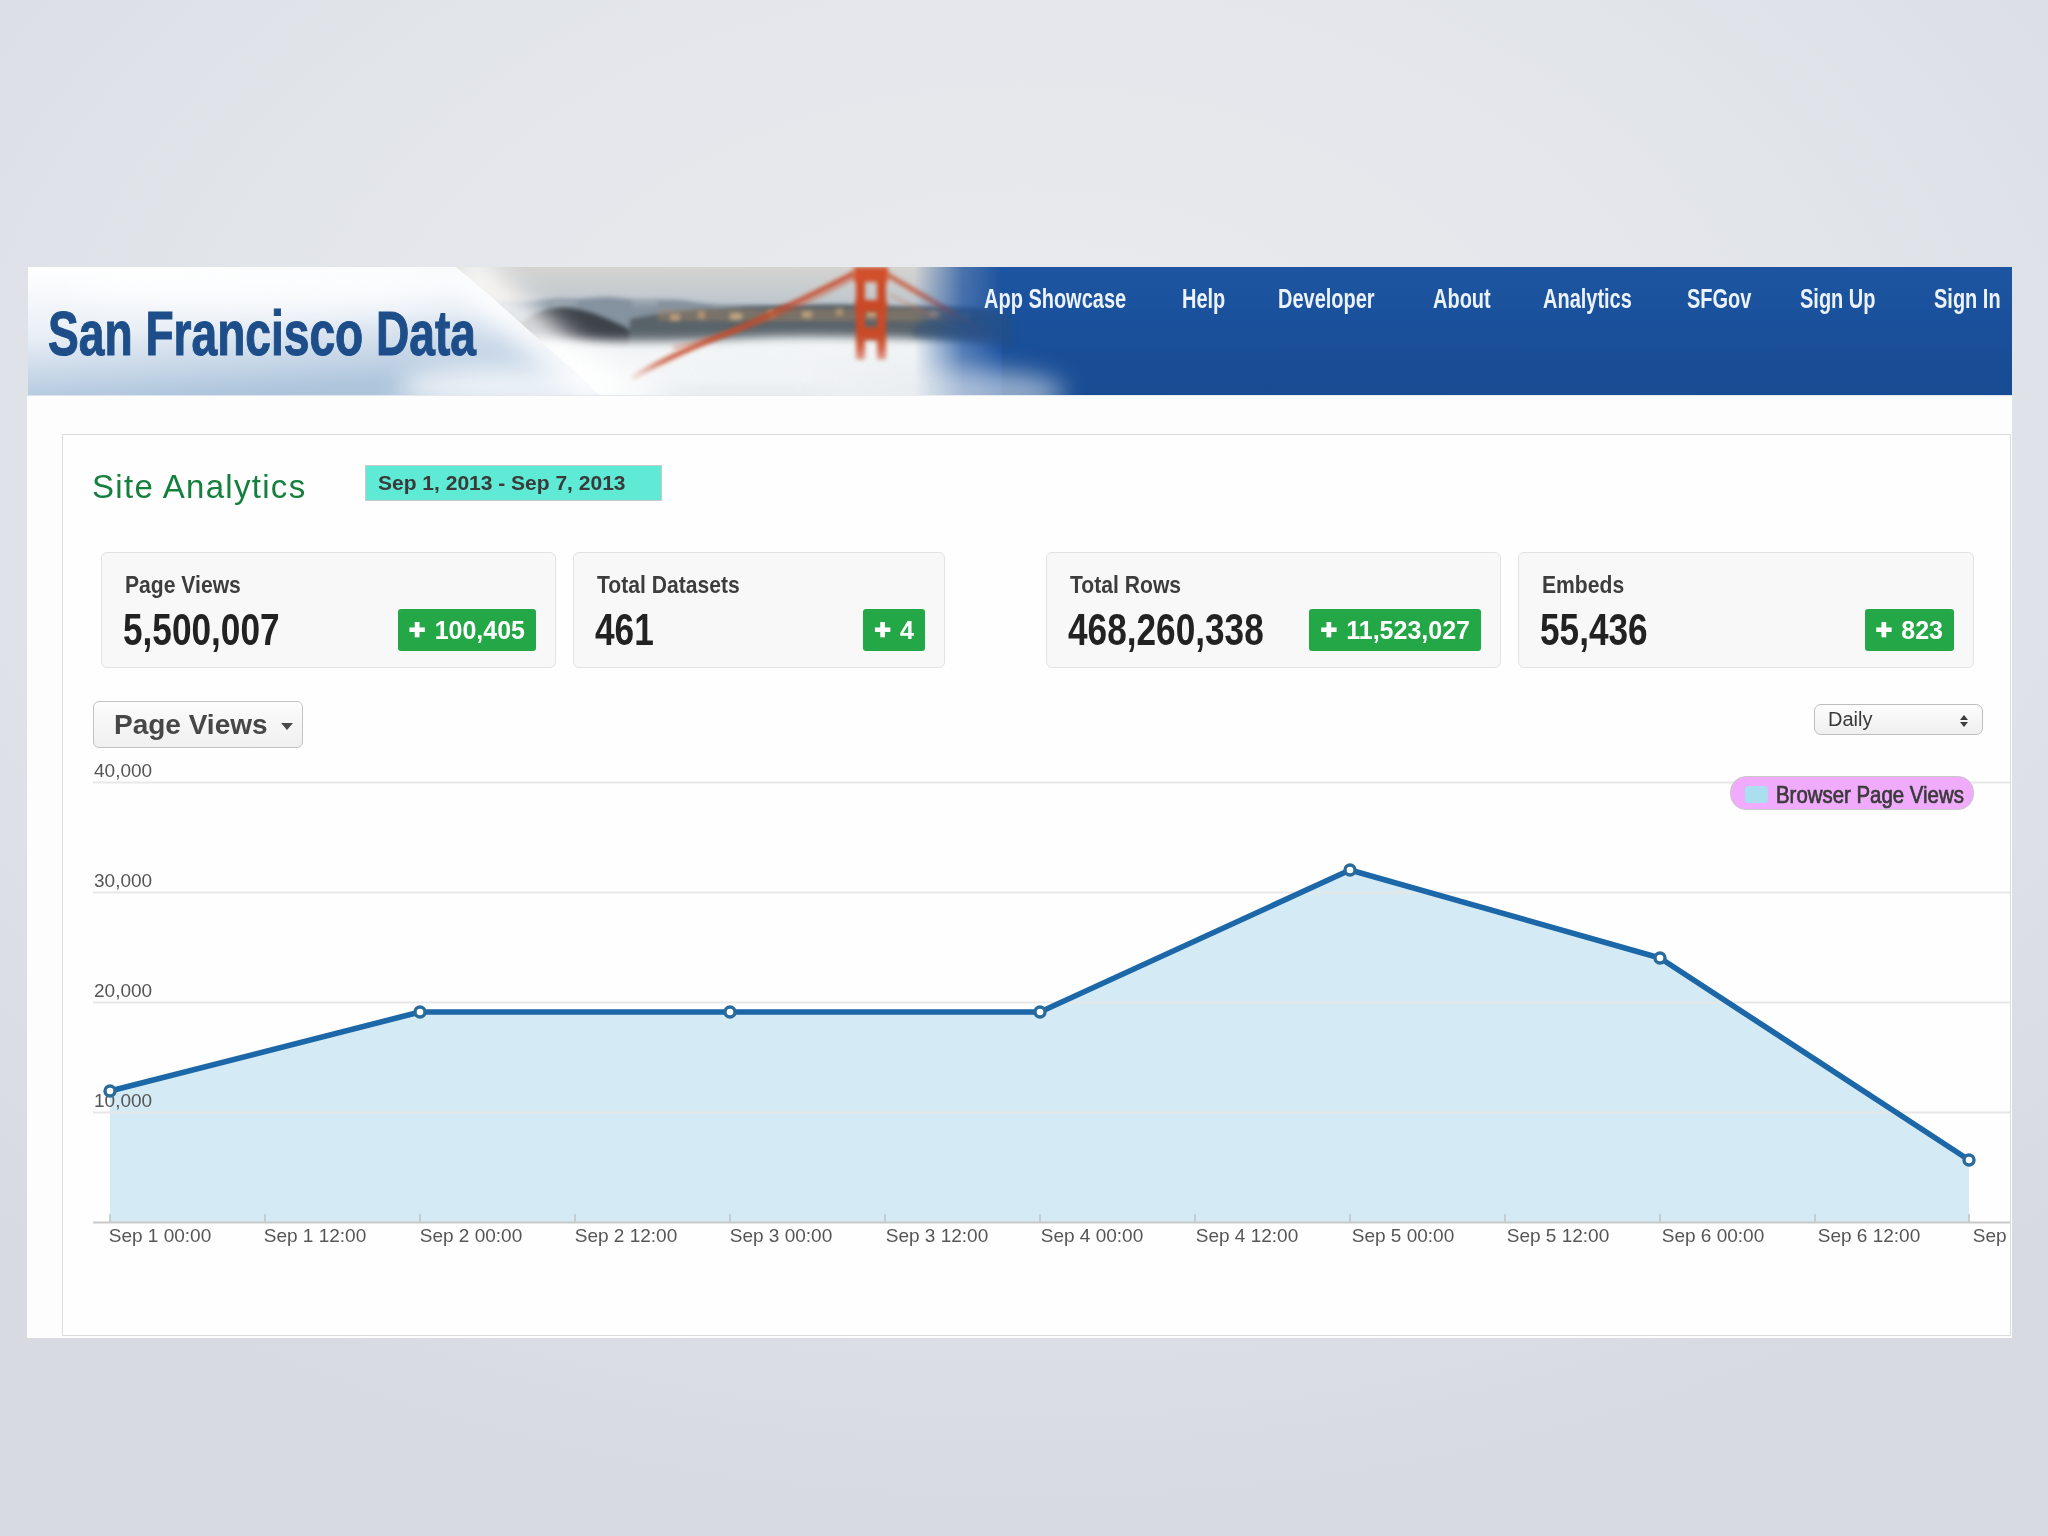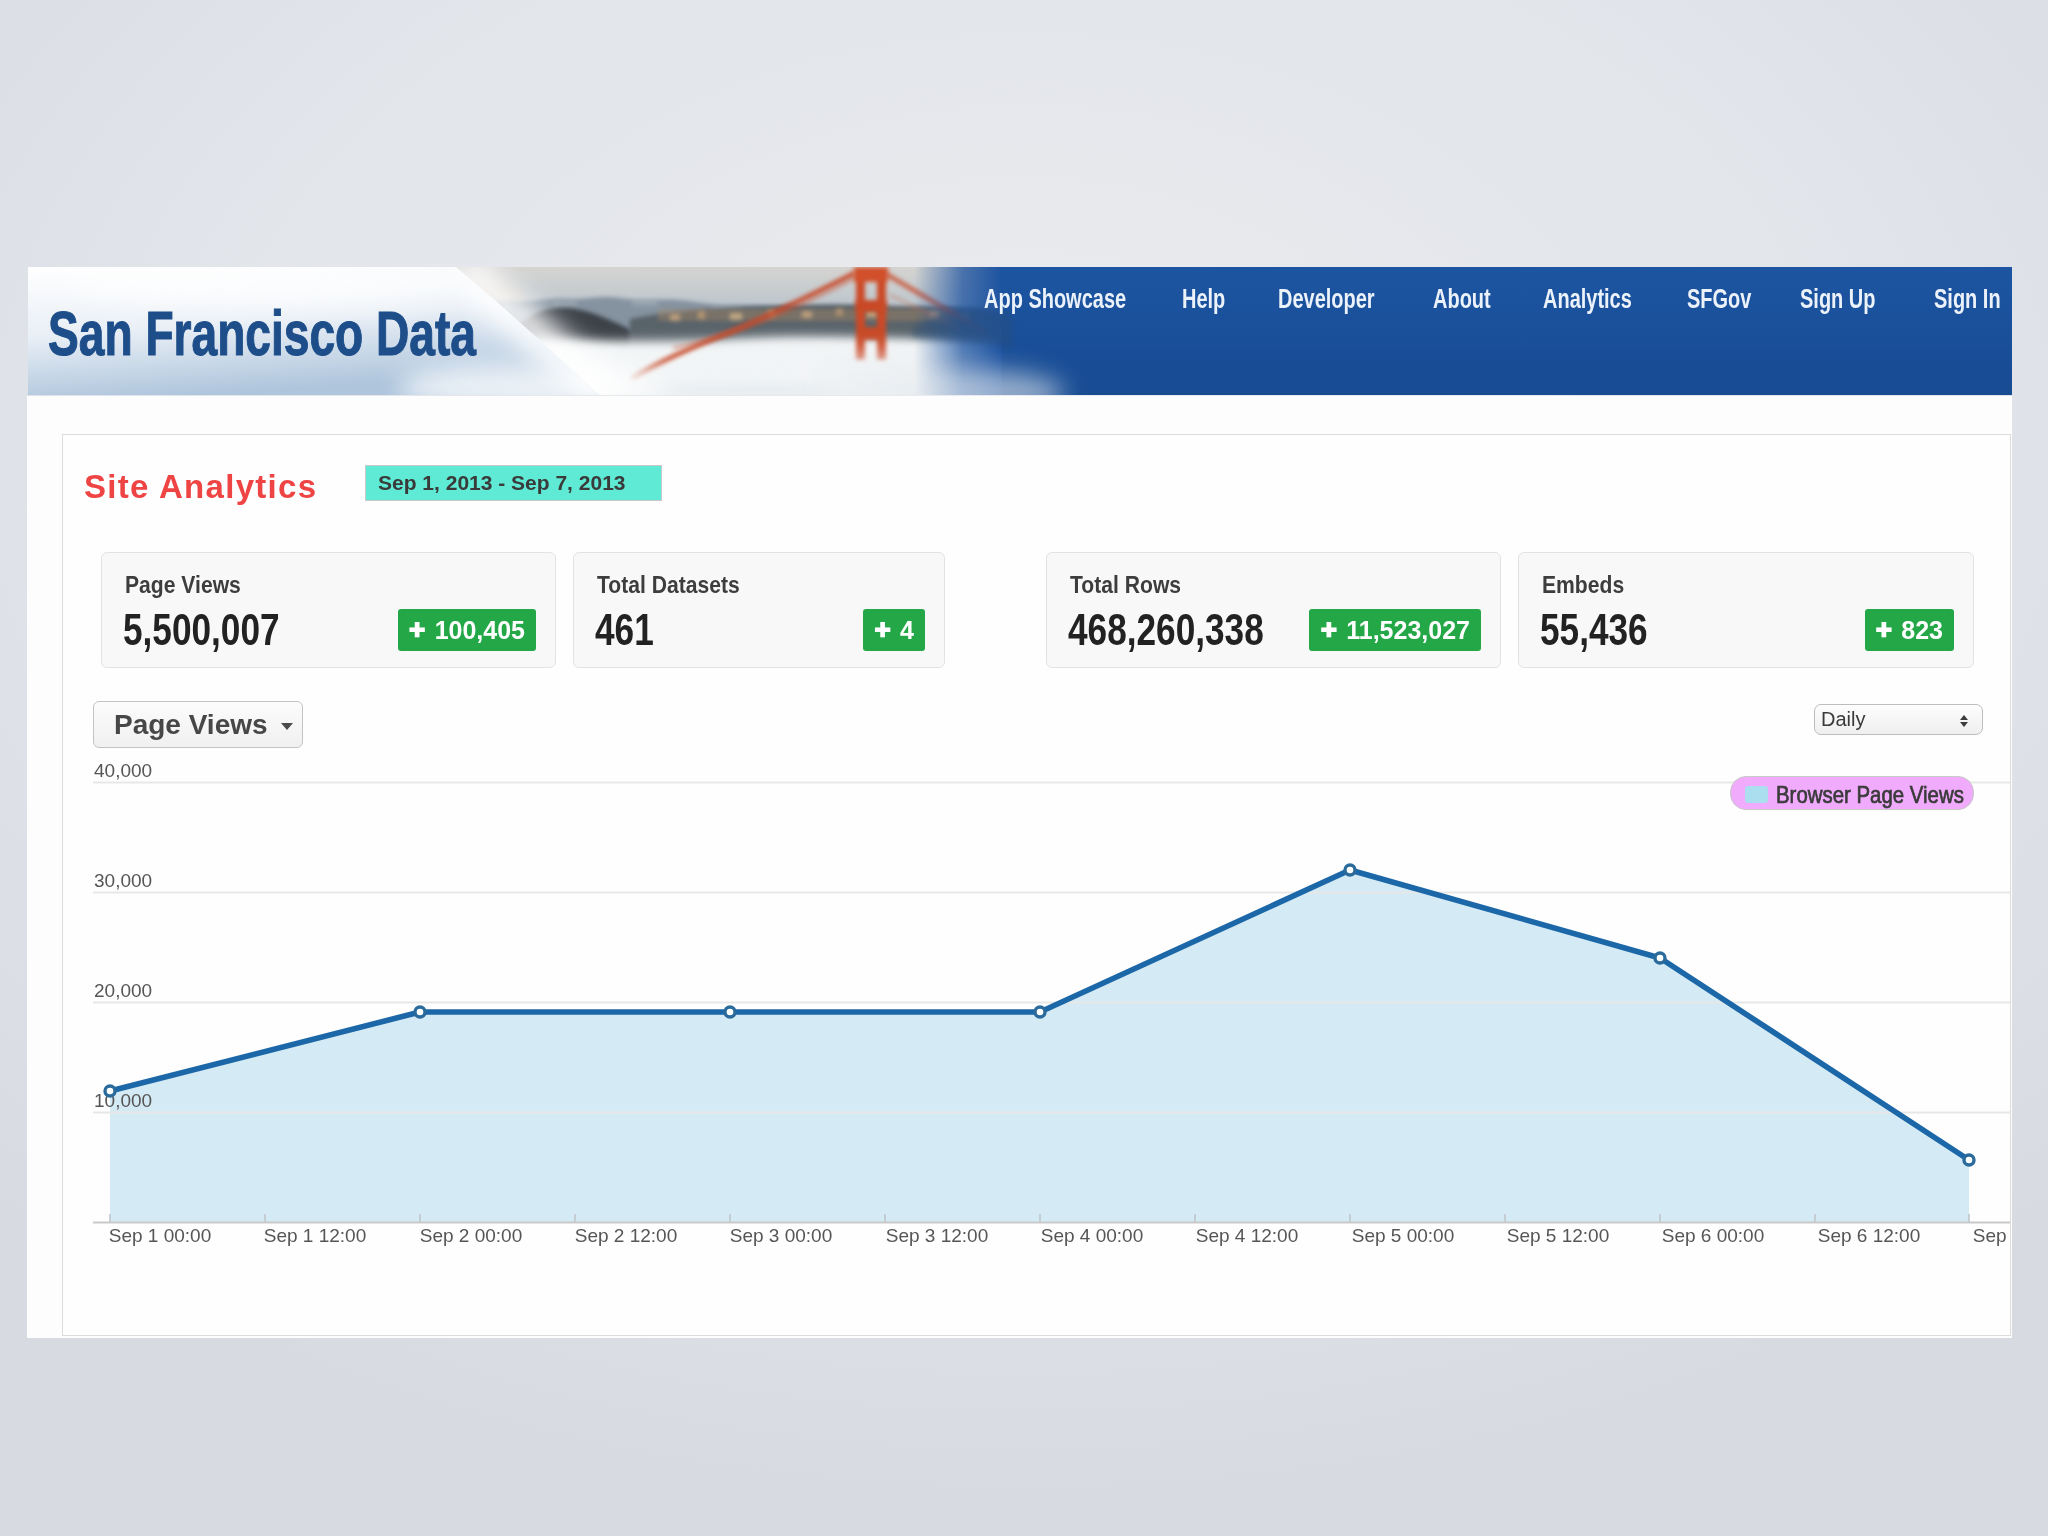--- a/index.html
+++ b/index.html
@@ -10,21 +10,21 @@
   }
   .abs{position:absolute}
   
   #banner{left:28px;top:267px;width:1984px;height:128px;overflow:hidden}
   .nav-item{position:absolute;top:286px;font-size:27px;font-weight:bold;color:#ecf2fa;
     transform:scaleX(.74);transform-origin:0 0;white-space:nowrap;line-height:27px}
   
   #panel{left:27px;top:396px;width:1985px;height:942px;background:#fdfdfe}
   #card{left:62px;top:434px;width:1949px;height:902px;background:#fefefe;
     border:1px solid #dcdcdc;box-sizing:border-box}
-  #title{left:84px;top:468px;font-size:33px;font-weight:bold;color:#ef4444;letter-spacing:1.3px}
+  #title{left:92px;top:468px;font-size:33px;font-weight:normal;color:#15803d;letter-spacing:1.3px}
   #daterange{left:365px;top:465px;width:297px;height:36px;background:#5eead4;border:1px solid #c9c9c9;
     box-sizing:border-box;line-height:34px;padding-left:12px;font-size:21px;font-weight:bold;color:#3a3a3a}
   
   .stat{position:absolute;top:552px;height:116px;background:#f8f8f8;border:1px solid #e3e3e3;
     border-radius:6px;box-sizing:border-box}
   .stat .t{position:absolute;left:23px;top:570px;font-size:24px;font-weight:bold;color:#3d3d3d;
     transform:scaleX(.88);transform-origin:0 0;white-space:nowrap}
   .stat .v{position:absolute;left:21px;top:604px;font-size:44px;font-weight:bold;color:#222;
     transform:scaleX(.8);transform-origin:0 0;white-space:nowrap}
   .stat .b{position:absolute;right:19px;top:56px;height:42px;border-radius:3px;background:#24a847;
@@ -32,21 +32,21 @@
   .stat .b .p{font-size:20px;vertical-align:2px;margin-right:9px}
   
   
   #pvbtn{left:93px;top:701px;width:210px;height:47px;border:1px solid #c3c3c3;border-radius:6px;
     background:linear-gradient(#fcfcfc,#f0f0f0);box-sizing:border-box;
     font-size:28px;font-weight:bold;color:#474747;line-height:45px;padding-left:20px}
   #pvbtn .car{display:inline-block;width:0;height:0;border-left:6px solid transparent;
     border-right:6px solid transparent;border-top:7px solid #4a4a4a;margin-left:13px;vertical-align:4px}
   #daily{left:1814px;top:704px;width:169px;height:31px;border:1px solid #bdbdbd;border-radius:7px;
     background:linear-gradient(#fdfdfd,#efefef);box-sizing:border-box;
-    font-size:20px;color:#3a3a3a;line-height:29px;padding-left:6px}
+    font-size:20px;color:#3a3a3a;line-height:29px;padding-left:13px}
   .updn{position:absolute;right:14px;top:10px;width:8px}
   .updn .u{width:0;height:0;border-left:4px solid transparent;border-right:4px solid transparent;
     border-bottom:5px solid #3c3c3c;margin-bottom:2px}
   .updn .d{width:0;height:0;border-left:4px solid transparent;border-right:4px solid transparent;
     border-top:5px solid #3c3c3c}
   
   #legend{left:1730px;top:776px;width:244px;height:34px;background:#f0abfc;border:1px solid #c9c9c9;
     border-radius:16px;box-sizing:border-box;z-index:5}
   #legend .sw{position:absolute;left:14px;top:9px;width:23px;height:17px;background:#abdeee;border-radius:3px}
   #legend .lt{position:absolute;left:45px;top:4px;font-size:24px;font-weight:400;color:#3a3a3a;-webkit-text-stroke:0.7px #3a3a3a;transform:scaleX(.85);transform-origin:0 0;white-space:nowrap}

